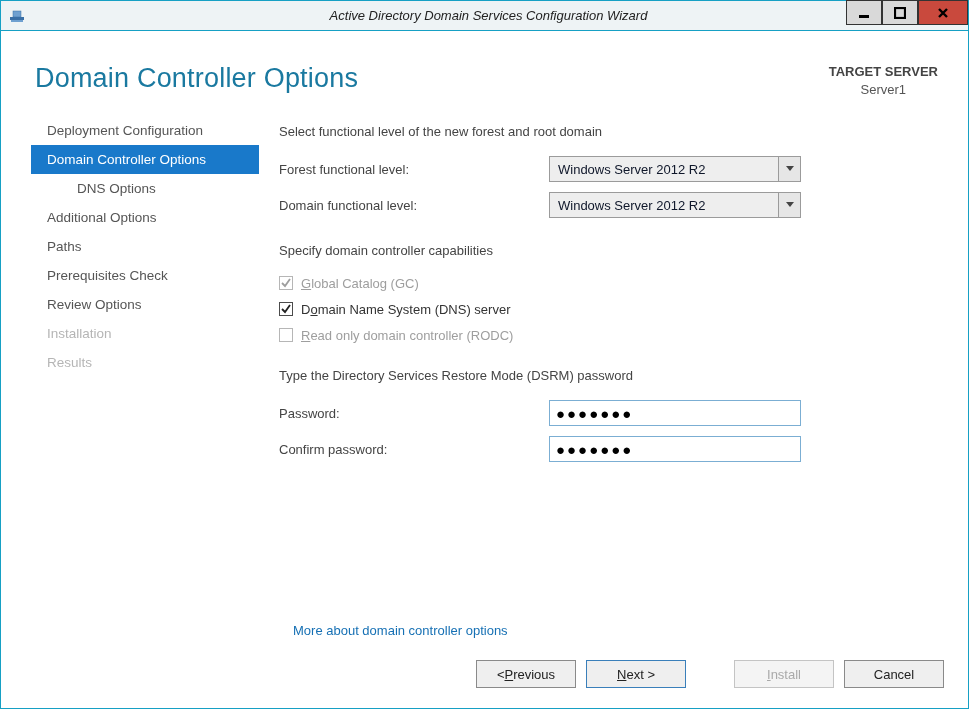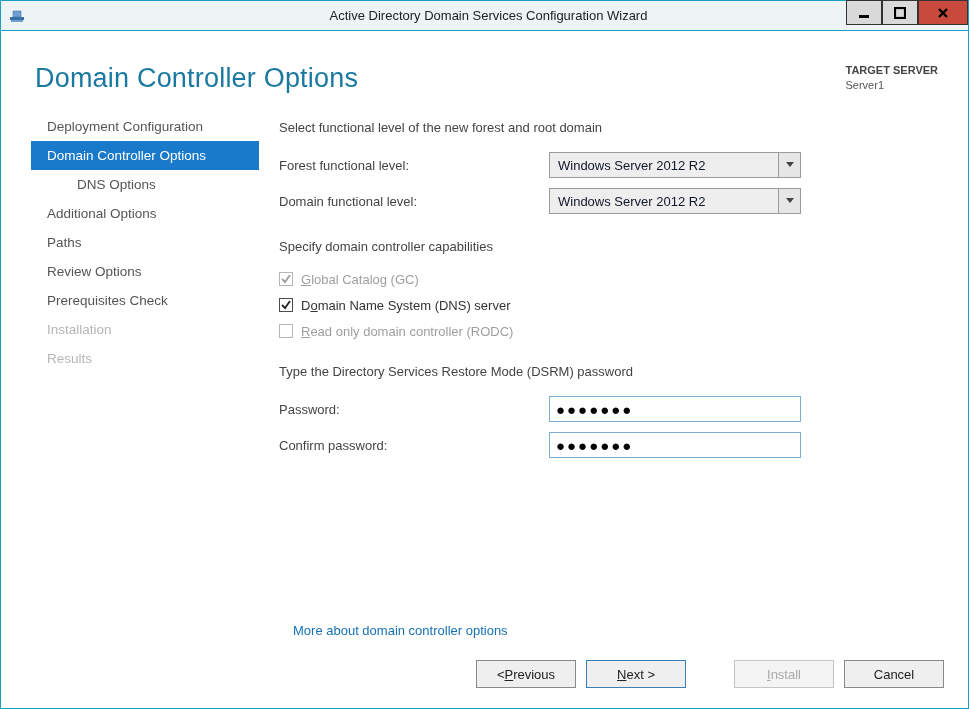--- a/index.html
+++ b/index.html
@@ -24,21 +24,21 @@
     border-bottom: 1px solid #16a0c4;
     display: flex; align-items: center;
     position: relative;
   }
   .titlebar .icon {
     width: 16px; height: 16px; margin: 0 6px 0 8px;
     display: flex; align-items: center; justify-content: center;
   }
   .titlebar .title {
     position: absolute; left: 8px; right: 0; text-align: center;
-    font-size: 13px; color: #222; pointer-events: none;
+    font-size: 13px; color: #222; pointer-events: none; font-style: italic;
   }
   .winbtns {
     margin-left: auto; display: flex; height: 100%;
   }
   .winbtn {
     width: 36px; height: 25px;
     border: 1px solid #333;
     display: flex; align-items: center; justify-content: center;
     font-size: 14px; font-weight: bold;
     background: #d9d9d9;
@@ -49,22 +49,22 @@
 
   .header-row {
     display: flex; align-items: flex-start;
     padding: 32px 30px 10px 34px;
   }
   .page-title {
     font-size: 27px; font-weight: 300;
     color: #1a79a0; letter-spacing: 0.2px;
   }
   .target-block {
-    margin-left: auto; text-align: left;
-    font-size: 11px; color: #555; line-height: 1.35;
+    margin-left: auto; text-align: center;
+    font-size: 13px; color: #555; line-height: 1.35;
   }
   .target-label { font-weight: 600; color: #444; }
 
   .body-area {
     flex: 1 1 auto; display: flex;
     padding: 4px 30px 0 30px;
   }
 
   .sidebar {
     width: 228px; flex: 0 0 228px;
@@ -198,22 +198,22 @@
   </div>
 
   <div class="body-area">
 
     <div class="sidebar">
       <div class="nav-item">Deployment Configuration</div>
       <div class="nav-item selected">Domain Controller Options</div>
       <div class="nav-item child">DNS Options</div>
       <div class="nav-item">Additional Options</div>
       <div class="nav-item">Paths</div>
+      <div class="nav-item">Prerequisites Check</div>
       <div class="nav-item">Review Options</div>
-      <div class="nav-item">Prerequisites Check</div>
       <div class="nav-item disabled">Installation</div>
       <div class="nav-item disabled">Results</div>
     </div>
 
     <div class="content">
       <div class="section-label">Select functional level of the new forest and root domain</div>
 
       <div class="form-row">
         <div class="form-label">Forest functional level:</div>
         <div class="combo">

